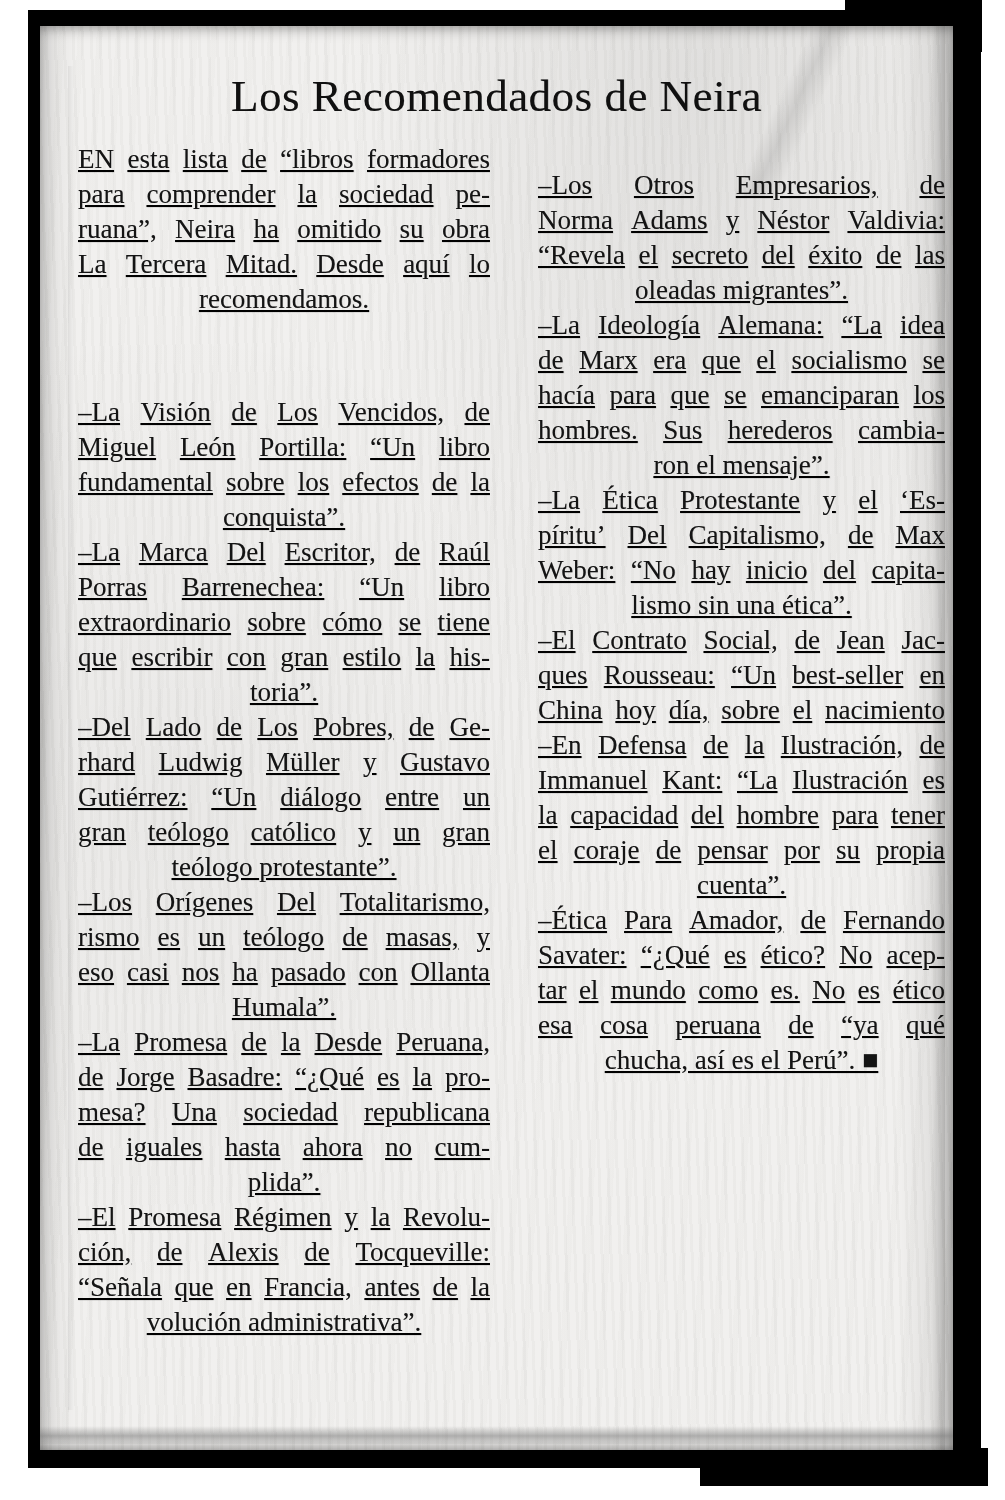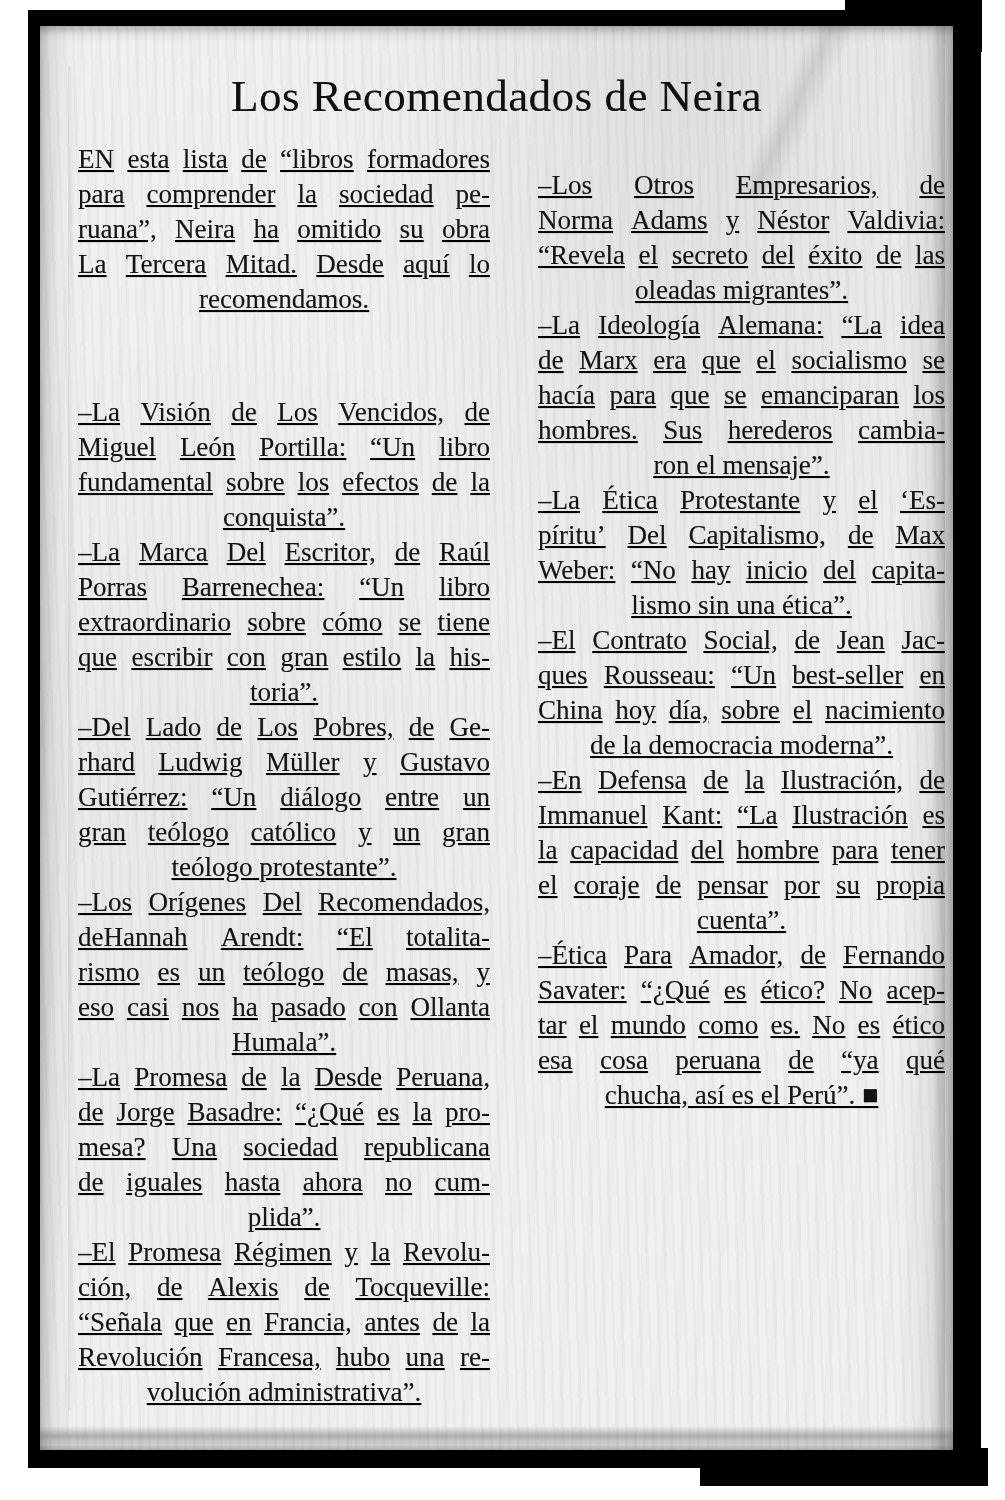--- a/index.html
+++ b/index.html
@@ -194,27 +194,21 @@
               <span>un</span>
               <span>gran</span>
             </div>
             <div class="line last">teólogo protestante”.</div>
           </div>
           <div class="para">
             <div class="line">
               <span>–Los</span>
               <span>Orígenes</span>
               <span>Del</span>
-              <span>Recomendados,</span>
-            </div>
-            <div class="line">
-              <span>deHannah</span>
-              <span>Arendt:</span>
-              <span>“El</span>
-              <span>totalita-</span>
+              <span>Totalitarismo,</span>
             </div>
             <div class="line">
               <span>rismo</span>
               <span>es</span>
               <span>un</span>
               <span>teólogo</span>
               <span>de</span>
               <span>masas,</span>
               <span>y</span>
             </div>
@@ -281,27 +275,20 @@
             </div>
             <div class="line">
               <span>“Señala</span>
               <span>que</span>
               <span>en</span>
               <span>Francia,</span>
               <span>antes</span>
               <span>de</span>
               <span>la</span>
             </div>
-            <div class="line">
-              <span>Revolución</span>
-              <span>Francesa,</span>
-              <span>hubo</span>
-              <span>una</span>
-              <span>re-</span>
-            </div>
             <div class="line last">volución administrativa”.</div>
           </div>
         </div>
       <div class="col col-right">
           <div class="para">
             <div class="line">
               <span>–Los</span>
               <span>Otros</span>
               <span>Empresarios,</span>
               <span>de</span>
@@ -400,21 +387,20 @@
               <span>en</span>
             </div>
             <div class="line">
               <span>China</span>
               <span>hoy</span>
               <span>día,</span>
               <span>sobre</span>
               <span>el</span>
               <span>nacimiento</span>
             </div>
-            <div class="line last">de la democracia moderna”.</div>
           </div>
           <div class="para">
             <div class="line">
               <span>–En</span>
               <span>Defensa</span>
               <span>de</span>
               <span>la</span>
               <span>Ilustración,</span>
               <span>de</span>
             </div>

